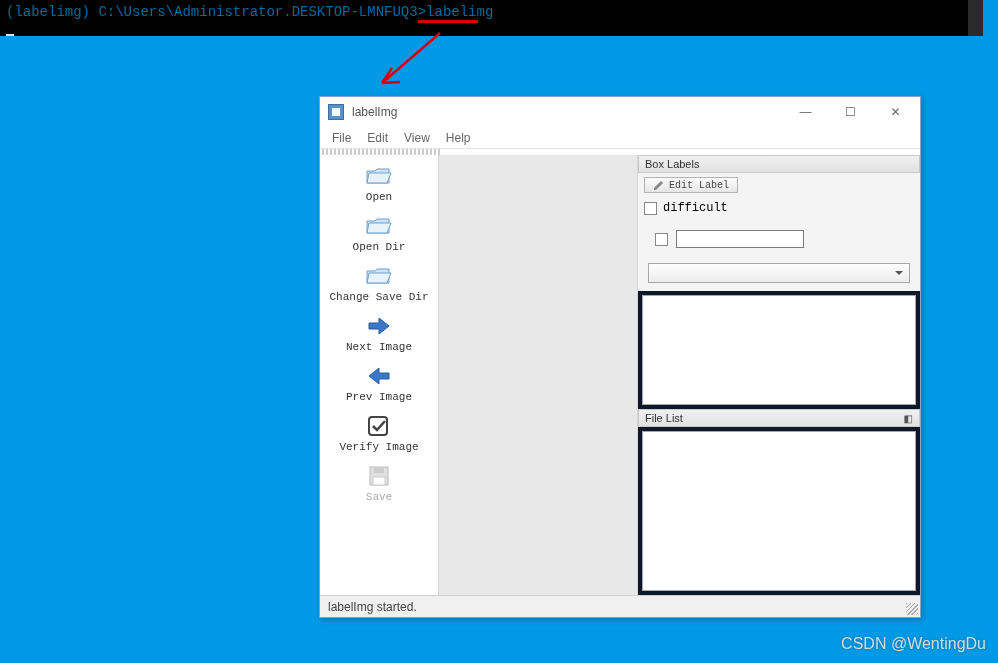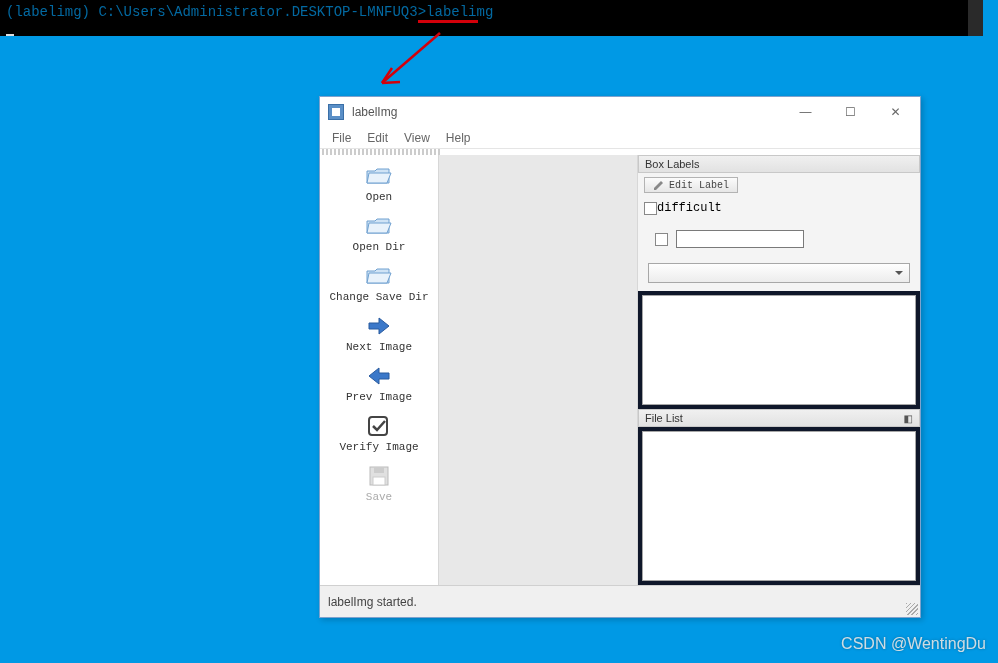--- a/index.html
+++ b/index.html
@@ -72,36 +72,36 @@
     display:flex; align-items:center; padding: 0 6px;
     font-size: 11px; color:#333;
   }
   .panel-title .dockbtn{ margin-left:auto; font-size:10px; color:#555;}
   .panel-body { background:#f4f4f4; padding: 4px 6px; font-family:"SimSun","Courier New",monospace; font-size:12px;}
   .btn-editlabel {
     display:inline-flex; align-items:center; gap:4px;
     border:1px solid #b3b3b3; background: linear-gradient(#fbfbfb,#e6e6e6);
     padding: 1px 8px; font-size: 10px; color:#444;
   }
-  .chk { display:flex; align-items:flex-end; margin-top:6px; font-size:12px; }
+  .chk { display:flex; align-items:flex-end; gap:6px; margin-top:6px; font-size:12px; }
   .chk input,.chk .box{ width:13px;height:13px;border:1px solid #888;background:#fff;}
   .deflabel-row{
     margin: 8px 4px; padding:6px; border:1px solid #fff0;
     display:flex; align-items:center; gap:8px; background:#f4f4f4;
   }
   .txt { border:1px solid #7a7a7a; height:18px; width:128px; background:#fff;}
   .combo {
     margin:6px 4px 4px; height:20px; border:1px solid #a7a7a7;
     background:linear-gradient(#fefefe,#ececec); position:relative;
   }
   .combo::after{content:"";position:absolute;right:6px;top:7px;border:4px solid transparent;border-top-color:#555;}
   .listbox{ margin:4px; border:1px solid #a7a7a7; background:#fff; flex:0 0 110px;}
   .filelist{ margin:4px; border:1px solid #a7a7a7; background:#fff; flex:1;}
   .statusbar{
-    height:32px; border-top:1px solid #d0d0d0; background:#f0f0f0;
+    height:22px; border-top:1px solid #d0d0d0; background:#f0f0f0;
     display:flex; align-items:center; padding:0 8px; font-size:12px; color:#444;
     position: relative;
   }
   .statusbar::after{content:"";position:absolute;right:2px;bottom:2px;width:12px;height:12px;
     background:repeating-linear-gradient(135deg,#aaa 0 1px,transparent 1px 3px);}
   .watermark{
     position:absolute; right:12px; bottom:10px; color:rgba(230,230,230,0.9);
     font-size:16px; text-shadow:0 0 3px rgba(0,0,0,0.3);
   }
   .mono{font-family:"SimSun","Courier New",monospace;}

